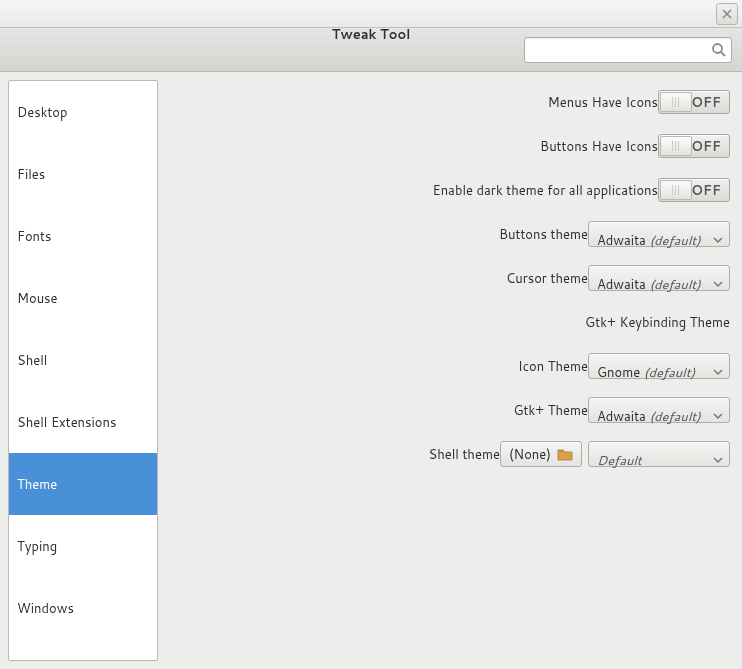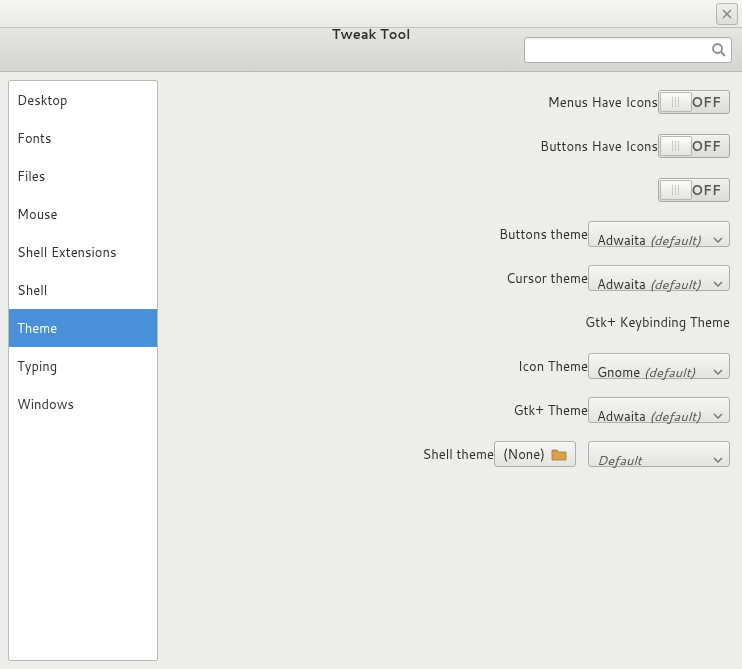--- a/index.html
+++ b/index.html
@@ -53,21 +53,21 @@
 }
 
 .sidebar {
   width: 150px;
   background: #fff;
   border: 1px solid #b9b9b5;
   border-radius: 2px;
   overflow: hidden;
 }
 .sidebar .item {
-  padding: 10px 8px;
+  padding: 22px 8px;
   cursor: pointer;
   color: #2e2e2e;
 }
 .sidebar .item.selected {
   background: #4a90d9;
   color: #fff;
 }
 
 .main {
   flex: 1;
@@ -114,21 +114,21 @@
   background: linear-gradient(to bottom,#f5f5f4,#e3e3e0);
   display: flex; align-items: center; justify-content: space-between;
   padding: 12px 6px 0 8px; cursor: pointer;
   box-shadow: inset 0 1px 0 rgba(255,255,255,0.7);
   color: #2e2e2e;
 }
 .combo .default { font-style: italic; color: #555; }
 .combo .chev { color: #777; display:flex; }
 .combo .chev svg { width: 10px; height: 10px; }
 
-.shellrow-right { display: flex; gap: 12px; align-items: center; }
+.shellrow-right { display: flex; gap: 6px; align-items: center; }
 .filebtn {
   height: 26px;
   border: 1px solid #adadaa; border-radius: 3px;
   background: linear-gradient(to bottom,#f5f5f4,#e3e3e0);
   display: flex; align-items: center; gap: 6px;
   padding: 0 8px; cursor: pointer; color: #2e2e2e;
   box-shadow: inset 0 1px 0 rgba(255,255,255,0.7);
 }
 .filebtn .foldericon { width: 16px; height: 14px; }
 .filebtn .foldericon svg { width:16px; height:14px; }
@@ -156,25 +156,25 @@
           <line x1="10" y1="10" x2="14" y2="14" stroke="#8a8a88" stroke-width="1.8"></line>
         </svg>
     </span>
   </div>
 </div>
 
 <div class="content">
 
   <div class="sidebar" id="sidebar">
       <div class="item"><span>Desktop</span></div>
+      <div class="item"><span>Files</span></div>
       <div class="item"><span>Fonts</span></div>
-      <div class="item"><span>Files</span></div>
       <div class="item"><span>Mouse</span></div>
+      <div class="item"><span>Shell</span></div>
       <div class="item"><span>Shell Extensions</span></div>
-      <div class="item"><span>Shell</span></div>
       <div class="item selected"><span>Theme</span></div>
       <div class="item"><span>Typing</span></div>
       <div class="item"><span>Windows</span></div>
     </div>
 
   <div class="main">
 
     <div class="row">
       <span class="label">Menus Have Icons</span>
       <div class="switch">
@@ -189,20 +189,21 @@
       <span class="label">Buttons Have Icons</span>
       <div class="switch">
         <div class="knob">
             <div class="grip"></div>
           </div>
         <span class="txt">OFF</span>
       </div>
     </div>
 
     <div class="row">
+      <span class="label">Enable dark theme for all applications</span>
       <div class="switch">
         <div class="knob">
             <div class="grip"></div>
           </div>
         <span class="txt">OFF</span>
       </div>
     </div>
 
     <div class="row">
       <span class="label">Buttons theme</span>

